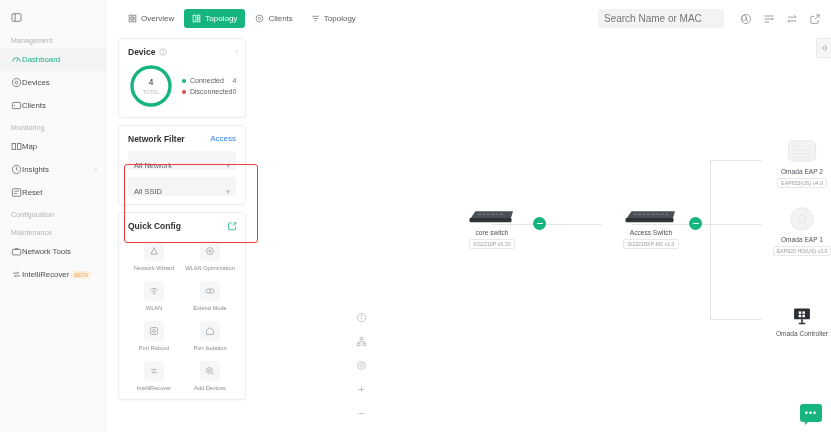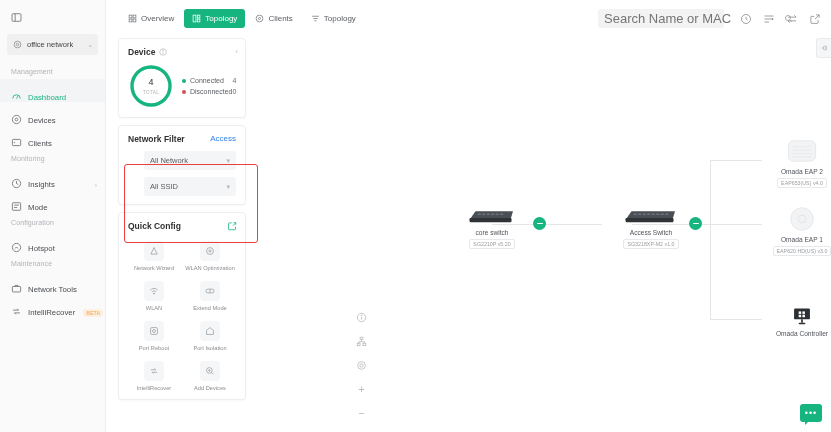--- a/index.html
+++ b/index.html
@@ -36,22 +36,22 @@
   .org-select .org-label {
     font-size: 7.5px; color: #444; flex: 1;
     white-space: nowrap; overflow: hidden;
   }
   .nav-group-title {
     font-size: 7px; color: #b0b3b8;
     padding: 7px 0 4px 11px;
     letter-spacing: .1px;
   }
   .nav-item {
-    height: 23px; display: flex; align-items: flex-end;
-    padding: 0 8px 0 11px; gap: 6px;
+    height: 23px; display: flex; align-items: center;
+    padding: 0 8px 0 11px; gap: 0;
     font-size: 7.8px; color: #4a4d52;
     cursor: pointer; position: relative;
   }
   .nav-item .nav-label { flex: 1; white-space: nowrap; }
   .nav-item.active { color: #16b47f; background: #f3f4f5; }
   .nav-item .chev { font-size: 7px; color: #c3c5c8; }
   .beta-badge {
     font-size: 5.5px; color: #f0a65a; background: #fdf0e0;
     padding: 1px 3px; border-radius: 2px; margin-left: 2px;
   }
@@ -74,21 +74,21 @@
   }
   .tab.active { background: #16b47f; color: #fff; }
   .topbar-spacer { flex: 1; }
   .search-box {
     width: 126px; height: 19px; background: #f3f3f4; border-radius: 3px;
     display: flex; align-items: center; padding: 0 6px; gap: 4px;
     cursor: text;
   }
   .search-box input {
     border: none; outline: none; background: transparent;
-    font-size: 13px; color: #9a9da1; flex: 1;
+    font-size: 10px; color: #9a9da1; flex: 1;
     font-family: "Liberation Sans", sans-serif;
   }
   .topbar-icons { display: flex; align-items: center; gap: 11px; padding-left: 6px; }
   .topbar-icons .ico { width: 12px; height: 12px; flex: 0 0 12px; cursor: pointer; }
 
   
   .cards { position: absolute; left: 12px; top: 38px; width: 128px; }
   .card {
     background: #fff; border: 1px solid #eceef0; border-radius: 4px;
     margin-bottom: 7px; padding: 8px 9px;
@@ -117,22 +117,22 @@
   .legend-val { color: #6b6e72; }
 
   .filter-card { border: 1px solid #eceef0; }
   .filter-highlight {
     position: absolute; left: 6px; top: 126px; width: 134px; height: 79px;
     border: 1.4px solid #ea3f3f; border-radius: 3px; pointer-events: none; z-index: 20;
   }
   .reset-link { position: absolute; right: 9px; top: 8px; font-size: 8px; color: #2f7fe8; cursor: pointer; }
   .select-box {
     height: 19px; background: #f4f5f6; border-radius: 3px;
-    display: flex; align-items: center; padding: 0 6px;
-    margin-top: 7px; font-size: 7.5px; color: #5a5d62; cursor: pointer; margin-left: 16px;
+    display: flex; align-items: flex-end; padding: 0 6px;
+    margin-top: 7px; font-size: 7.5px; color: #5a5d62; cursor: pointer;
   }
   .select-box .sel-label { flex: 1; }
   .select-box .caret { color: #b5b8bb; font-size: 7px; }
 
   .qc-edit { position: absolute; right: 8px; top: 8px; cursor: pointer; }
   .qc-grid {
     display: grid; grid-template-columns: 1fr 1fr;
     gap: 10px 4px; margin-top: 10px;
   }
   .qc-item { display: flex; flex-direction: column; align-items: center; cursor: pointer; }
@@ -193,30 +193,20 @@
   <div class="sidebar">
     <div class="panel-toggle">
       <span class="ico">
         <svg width="11" height="11" viewBox="0 0 16 16" fill="none" stroke="#6b6e72" stroke-width="1.2">
           <rect x="1.5" y="2.5" width="13" height="11" rx="1.5"></rect>
             <line x1="6" y1="2.5" x2="6" y2="13.5"></line>
         </svg>
       </span>
     </div>
 
-    <div class="org-select">
-      <span class="ico">
-        <svg width="9" height="9" viewBox="0 0 16 16" fill="none" stroke="#7a7d81" stroke-width="1.2">
-          <circle cx="8" cy="8" r="6"></circle>
-            <circle cx="8" cy="8" r="2.2"></circle>
-        </svg>
-      </span>
-      <span class="org-label">office network</span>
-      <span class="caret" style="font-size:7px;color:#a8abae">⌄</span>
-    </div>
 
     <div class="nav-group-title">Management</div>
     <div class="nav-item active">
       <span class="ico">
         <svg width="11" height="11" viewBox="0 0 16 16" fill="none" stroke="#16b47f" stroke-width="1.2">
           <path d="M2.5 11a5.5 5.5 0 1 1 11 0"></path>
             <line x1="8" y1="11" x2="10.5" y2="6.5"></line>
         </svg>
       </span>
       <span class="nav-label">Dashboard</span>
@@ -237,48 +227,48 @@
             <line x1="5" y1="7" x2="5" y2="9"></line>
         </svg>
       </span>
       <span class="nav-label">Clients</span>
     </div>
 
     <div class="nav-group-title">Monitoring</div>
     <div class="nav-item">
       <span class="ico">
         <svg width="11" height="11" viewBox="0 0 16 16" fill="none" stroke="#6b6e72" stroke-width="1.2">
+          <rect x="1.5" y="3.5" width="5" height="9"></rect>
+            <rect x="9.5" y="3.5" width="5" height="9"></rect>
+        </svg>
+      </span>
+      <span class="nav-label">Map</span>
+    </div>
+    <div class="nav-item">
+      <span class="ico">
+        <svg width="11" height="11" viewBox="0 0 16 16" fill="none" stroke="#6b6e72" stroke-width="1.2">
           <circle cx="8" cy="8" r="6"></circle>
             <path d="M8 4.5V8l2.5 1.5"></path>
         </svg>
       </span>
       <span class="nav-label">Insights</span>
       <span class="chev">›</span>
     </div>
     <div class="nav-item">
       <span class="ico">
         <svg width="11" height="11" viewBox="0 0 16 16" fill="none" stroke="#6b6e72" stroke-width="1.2">
           <rect x="2" y="2.5" width="12" height="11" rx="1"></rect>
             <line x1="4.5" y1="6" x2="11.5" y2="6"></line>
             <line x1="4.5" y1="9.5" x2="9" y2="9.5"></line>
         </svg>
       </span>
-      <span class="nav-label">Mode</span>
+      <span class="nav-label">Reset</span>
     </div>
 
     <div class="nav-group-title">Configuration</div>
-    <div class="nav-item">
-      <span class="ico">
-        <svg width="11" height="11" viewBox="0 0 16 16" fill="none" stroke="#6b6e72" stroke-width="1.2">
-          <circle cx="8" cy="8" r="6"></circle>
-            <path d="M5.5 9.5c1.5-2 3.5-2 5 0"></path>
-        </svg>
-      </span>
-      <span class="nav-label">Hotspot</span>
-    </div>
 
     <div class="nav-group-title">Maintenance</div>
     <div class="nav-item">
       <span class="ico">
         <svg width="11" height="11" viewBox="0 0 16 16" fill="none" stroke="#6b6e72" stroke-width="1.2">
           <rect x="2" y="5" width="12" height="8" rx="1"></rect>
             <path d="M6 5V3.5h4V5"></path>
         </svg>
       </span>
       <span class="nav-label">Network Tools</span>

